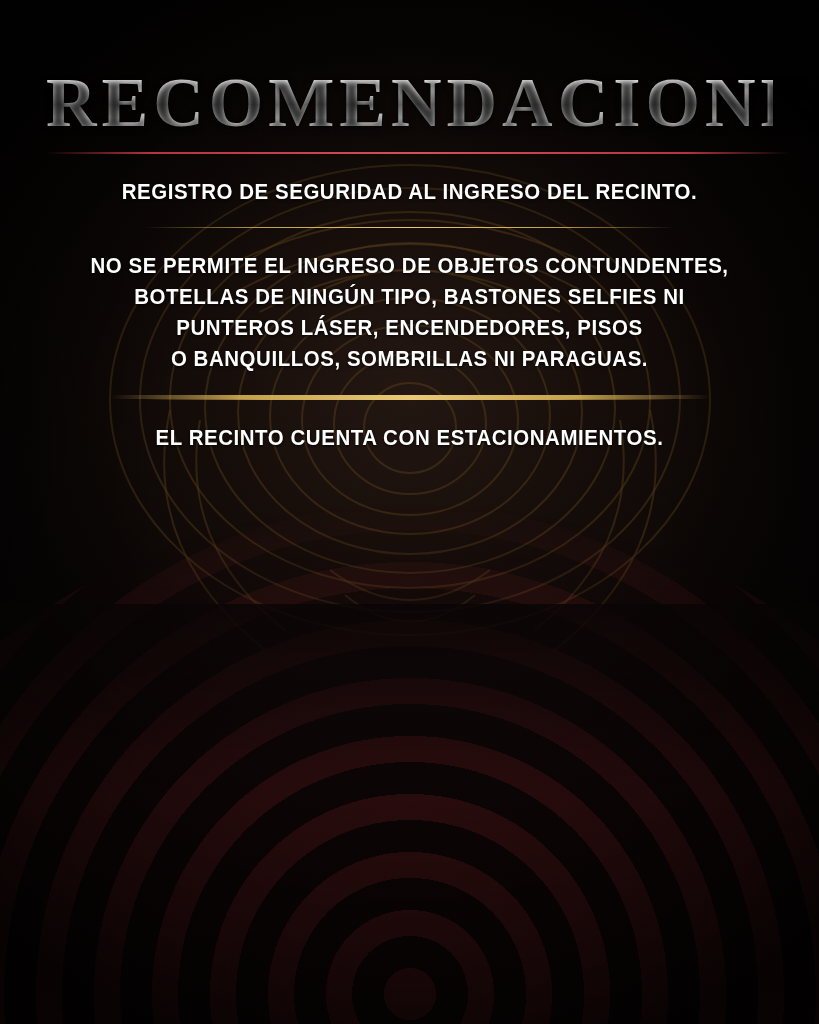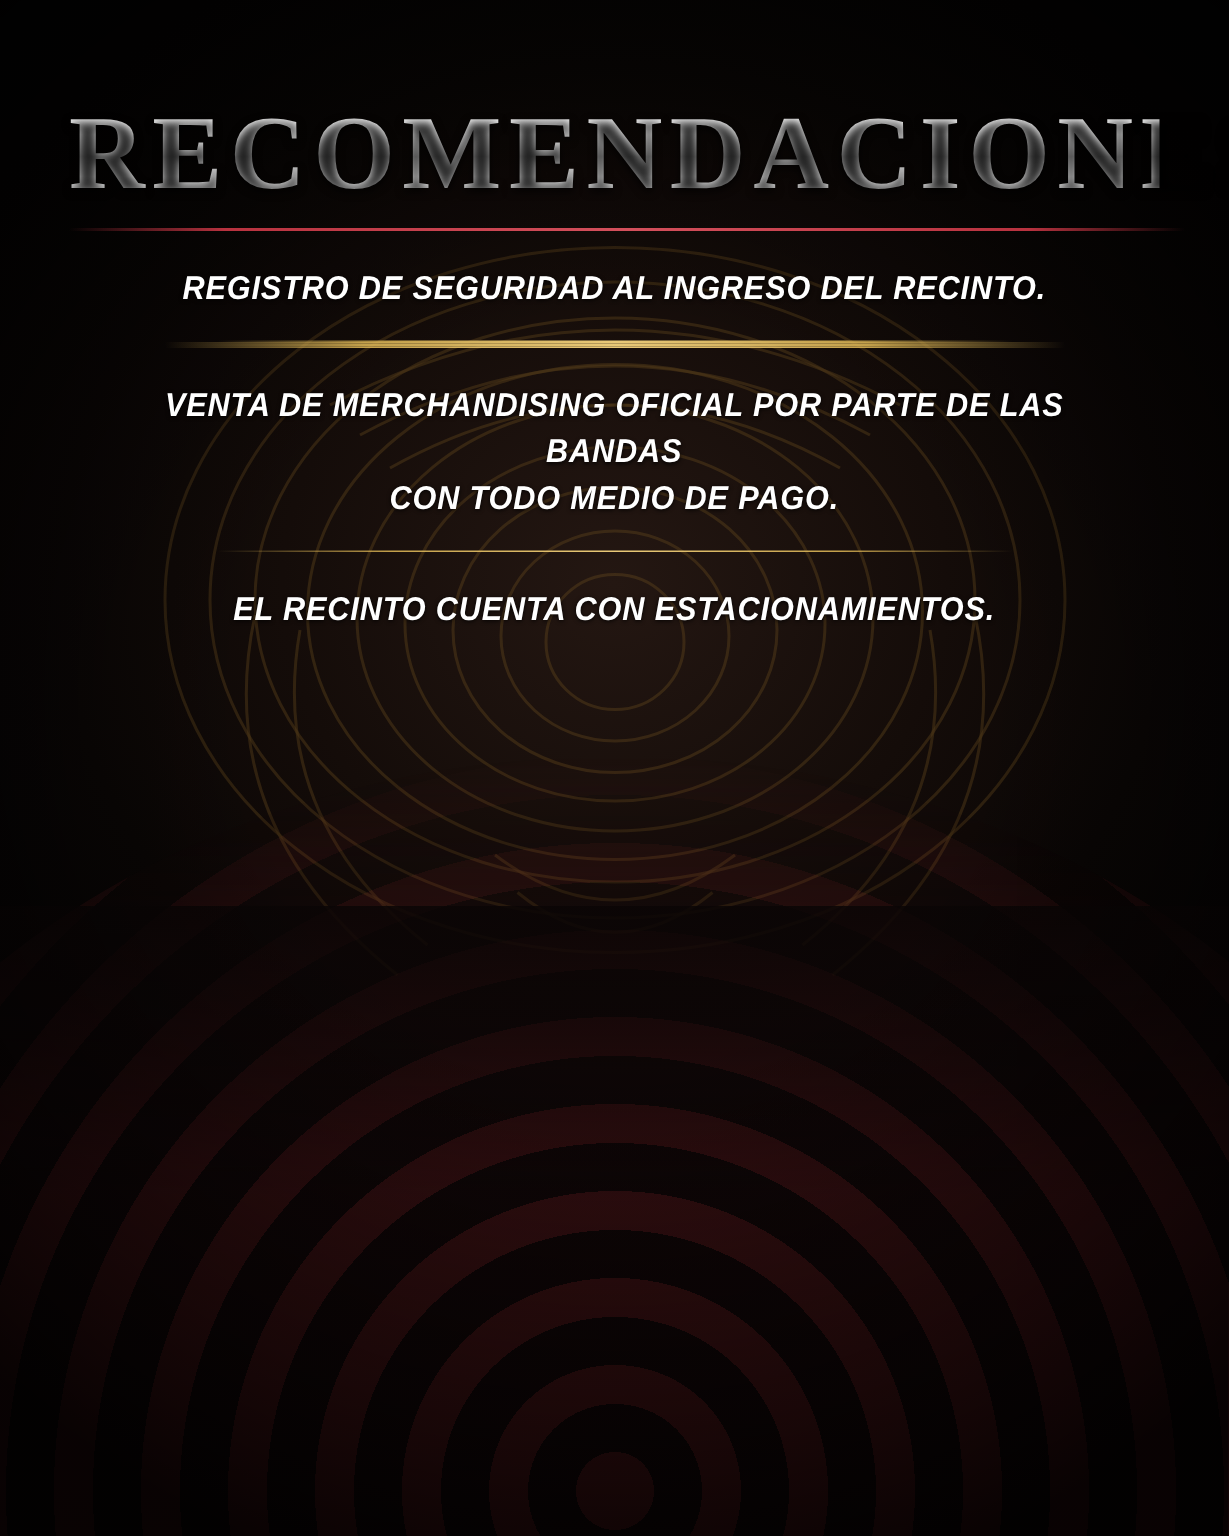--- a/index.html
+++ b/index.html
@@ -100,21 +100,20 @@
   .sep {
     margin: 0 auto;
     width: 530px;
     height: 1px;
     background: linear-gradient(to right, rgba(190,150,60,0) 0%, rgba(214,176,82,0.9) 22%, rgba(233,201,120,1) 50%, rgba(214,176,82,0.9) 78%, rgba(190,150,60,0) 100%);
   }
   .sep.wide { width: 600px; }
 
   .block {
     padding: 22px 0 20px;
-    font-style: italic;
   }
   .block p {
     margin: 0;
     font-family: "Liberation Sans Narrow", "Liberation Sans", sans-serif;
     font-weight: 700;
     font-size: 22px;
     line-height: 1.42;
     letter-spacing: 0.6px;
     text-transform: uppercase;
     color: #ffffff;
@@ -164,34 +163,36 @@
     <h1 class="title">RECOMENDACIONES</h1>
     <div class="title-rule"></div>
 
     <div class="block">
       <p>
         <span class="line">REGISTRO DE SEGURIDAD AL INGRESO DEL RECINTO.</span>
       </p>
     </div>
     <div class="sep"></div>
 
-    <div class="sep wide"></div>
-
-    <div class="sep wide"></div>
-
-    <div class="sep wide"></div>
-
-    <div class="sep wide"></div>
-
     <div class="block">
       <p>
-        <span class="line">VENTA DE MERCHANDISING OFICIAL POR PARTE DE LAS BANDAS</span>
-        <span class="line">CON TODO MEDIO DE PAGO.</span>
+        <span class="line">NO SE PERMITE EL INGRESO DE OBJETOS CONTUNDENTES,</span>
+        <span class="line">BOTELLAS DE NINGÚN TIPO, BASTONES SELFIES NI</span>
+        <span class="line">PUNTEROS LÁSER, ENCENDEDORES, PISOS</span>
+        <span class="line">O BANQUILLOS, SOMBRILLAS NI PARAGUAS.</span>
       </p>
     </div>
+    <div class="sep wide"></div>
+
+    <div class="sep wide"></div>
+
+    <div class="sep wide"></div>
+
+    <div class="sep wide"></div>
+
     <div class="sep"></div>
 
     <div class="block">
       <p>
         <span class="line">EL RECINTO CUENTA CON ESTACIONAMIENTOS.</span>
       </p>
     </div>
 
   </div>
 </div>

